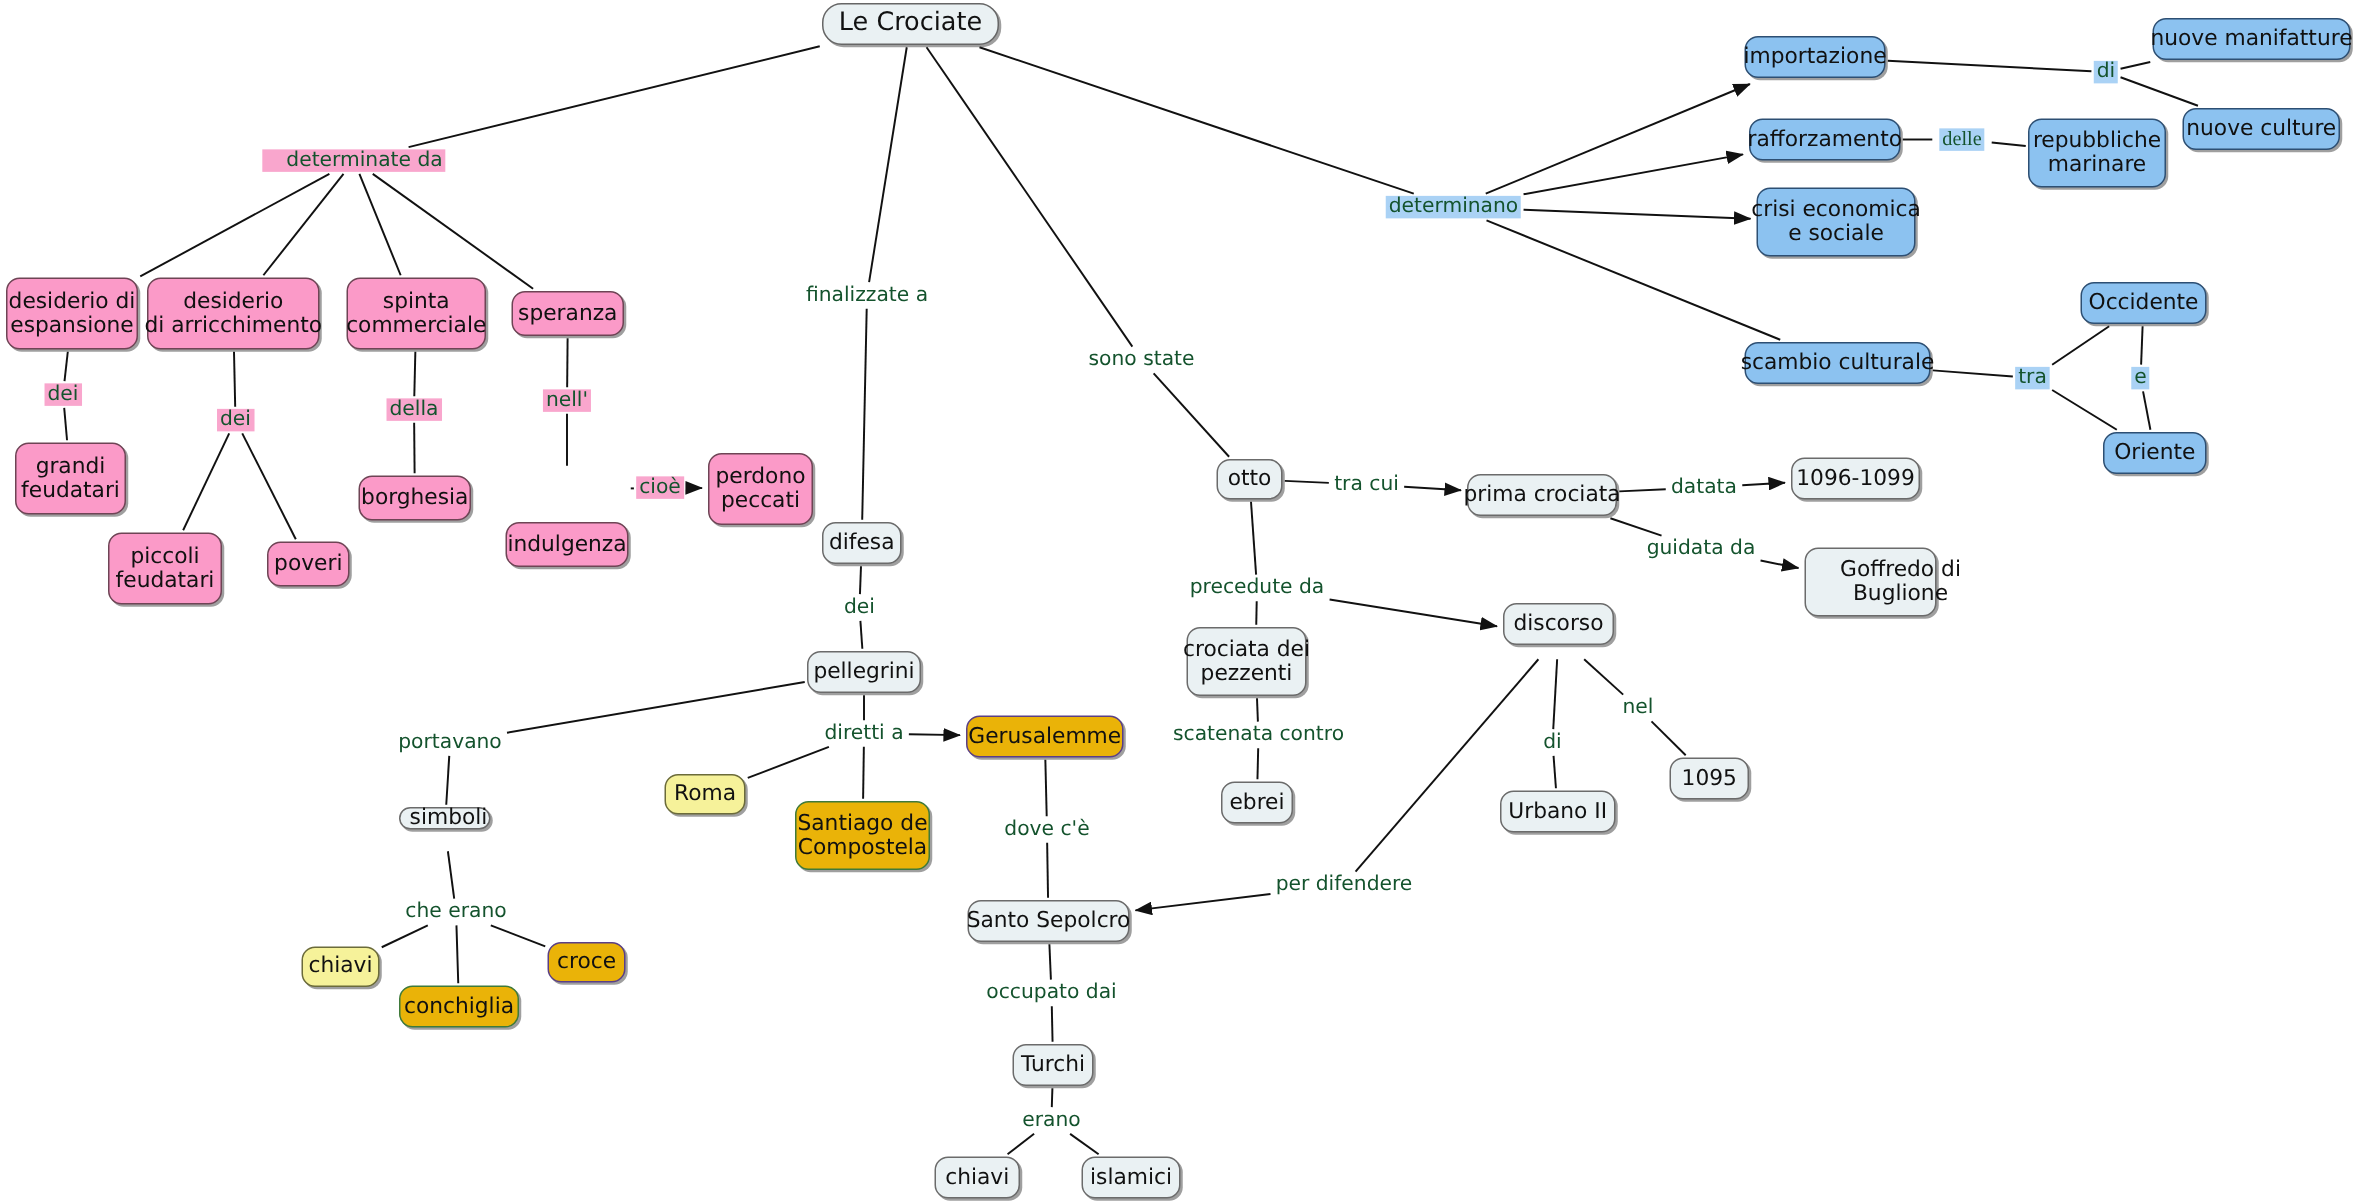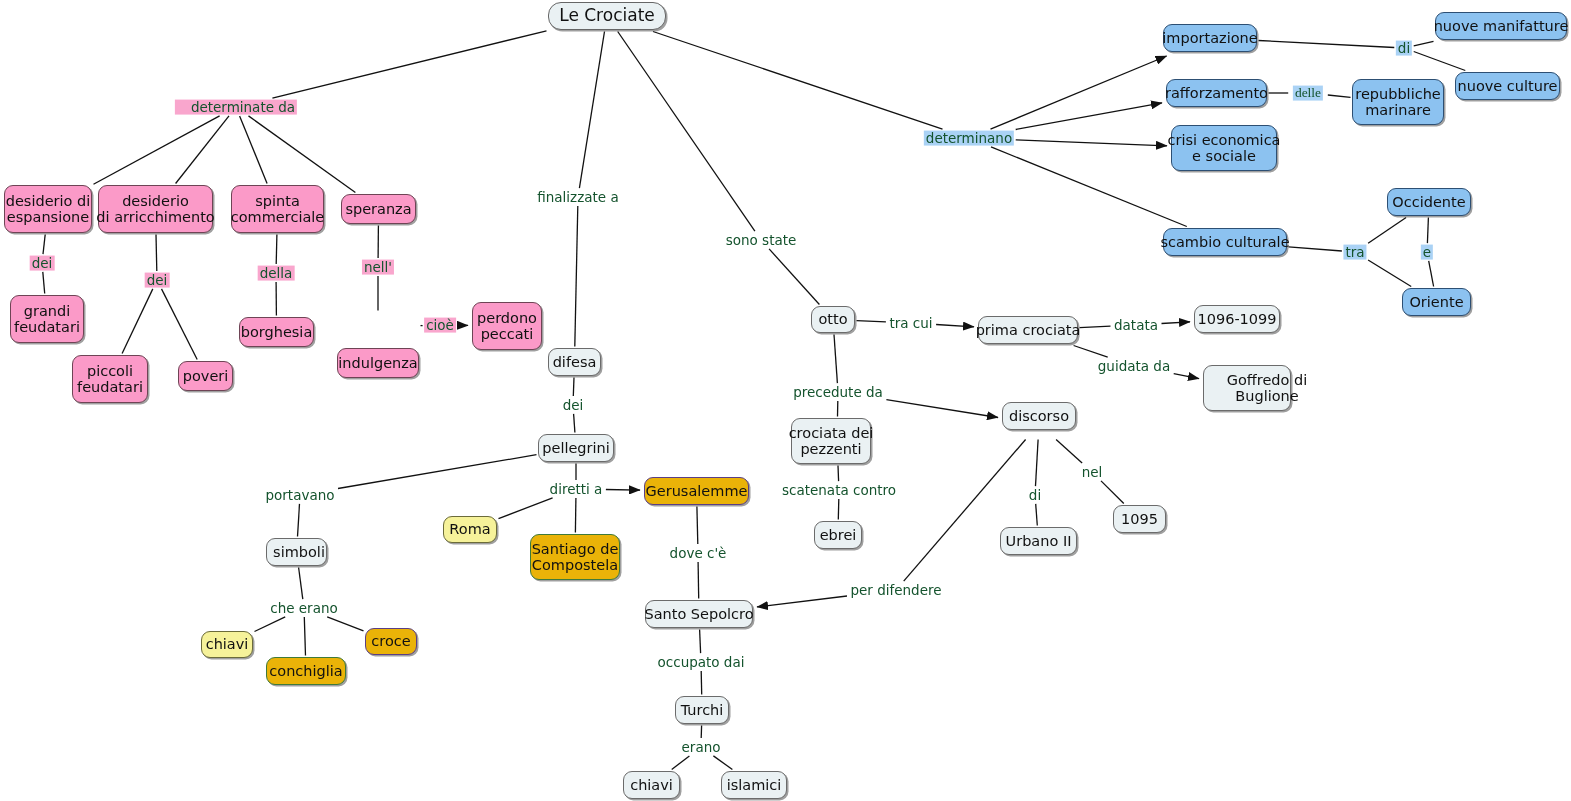--- a/index.html
+++ b/index.html
@@ -123,21 +123,21 @@
 feudatari</div>
       <div class="node n-pink" style="left: 72px; top: 355px; width: 76px; height: 48px;">piccoli
 feudatari</div>
       <div class="node n-pink" style="left: 178px; top: 361px; width: 55px; height: 30px;">poveri</div>
       <div class="node n-pink" style="left: 239px; top: 317px; width: 75px; height: 30px;">borghesia</div>
       <div class="node n-pink" style="left: 337px; top: 304px; width: 82px; height: 30px; margin-top: 44px;">indulgenza</div>
       <div class="node n-pink" style="left: 472px; top: 302px; width: 70px; height: 48px;">perdono
 peccati</div>
       <div class="node n-grey" style="left: 548px; top: 348px; width: 53px; height: 28px;">difesa</div>
       <div class="node n-grey" style="left: 538px; top: 434px; width: 76px; height: 28px;">pellegrini</div>
-      <div class="node n-grey" style="left: 266px; top: 538px; width: 61px; height: 28px; padding-left: 13px;">simboli</div>
+      <div class="node n-grey" style="left: 266px; top: 538px; width: 61px; height: 15px; padding-left: 13px;">simboli</div>
       <div class="node n-yellow" style="left: 201px; top: 631px; width: 52px; height: 27px;">chiavi</div>
       <div class="node n-green" style="left: 266px; top: 657px; width: 80px; height: 28px;">conchiglia</div>
       <div class="node n-purple" style="left: 365px; top: 628px; width: 52px; height: 27px;">croce</div>
       <div class="node n-yellow" style="left: 443px; top: 516px; width: 54px; height: 27px;">Roma</div>
       <div class="node n-green" style="left: 530px; top: 534px; width: 90px; height: 46px;">Santiago de
 Compostela</div>
       <div class="node n-purple" style="left: 644px; top: 477px; width: 105px; height: 28px;">Gerusalemme</div>
       <div class="node n-grey" style="left: 645px; top: 600px; width: 108px; height: 28px;">Santo Sepolcro</div>
       <div class="node n-grey" style="left: 675px; top: 696px; width: 54px; height: 28px;">Turchi</div>
       <div class="node n-grey" style="left: 623px; top: 771px; width: 57px; height: 28px;">chiavi</div>

